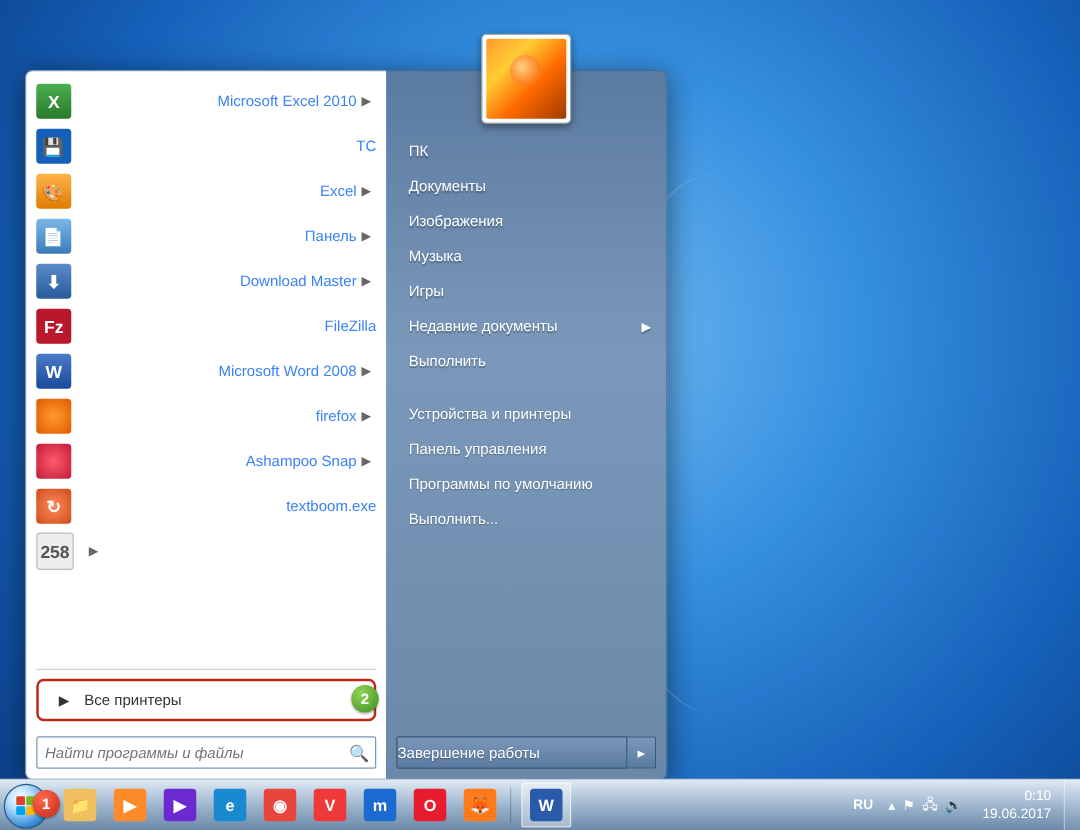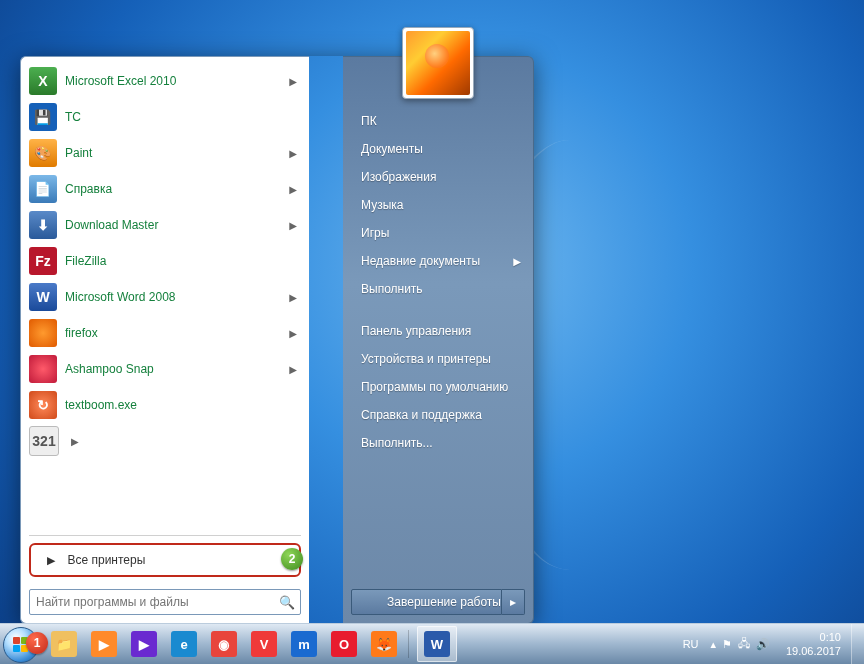--- a/index.html
+++ b/index.html
@@ -15,48 +15,48 @@
   .winflag .b{background:#00a1f1;left:0;top:8px;}
   .winflag .y{background:#ffb900;left:8px;top:8px;}
   .badge{position:absolute;width:22px;height:22px;border-radius:50%;color:#fff;font-weight:bold;font-size:12px;display:flex;align-items:center;justify-content:center;box-shadow:0 1px 2px rgba(0,0,0,.4);}
   .badge.red{background:radial-gradient(circle at 35% 30%,#ff6a4a,#c0291a);}
   .badge.green{background:radial-gradient(circle at 35% 30%,#8fd658,#3e8a1e);}
   .tb-items{display:flex;align-items:center;height:100%;gap:0;margin-left:4px;}
   .tb-btn{width:40px;height:36px;display:flex;align-items:center;justify-content:center;border-radius:2px;cursor:pointer;position:relative;}
   .tb-sep{width:1px;height:28px;background:rgba(0,0,0,.2);margin:0 4px;}
   .tb-active{background:rgba(255,255,255,.4);box-shadow:inset 0 0 0 1px rgba(255,255,255,.6);}
   .tray{margin-left:auto;display:flex;align-items:center;height:100%;color:#fff;font-size:11px;}
-  .tray .lang{padding:0 6px;}
+  .tray .lang{padding:0 6px;font-weight:bold;}
   .tray .icons{display:flex;gap:6px;align-items:center;padding:0 6px;}
   .tray .clock{text-align:right;padding:0 10px;line-height:14px;}
   .tray .show-desktop{width:12px;height:40px;border-left:1px solid rgba(255,255,255,.4);background:rgba(255,255,255,.08);}
   
   .startmenu{position:absolute;left:20px;bottom:40px;width:514px;height:568px;display:flex;border-radius:6px;overflow:visible;box-shadow:0 4px 24px rgba(0,0,0,.5);}
   .sm-left{width:288px;background:#fff;border-radius:6px 0 0 6px;display:flex;flex-direction:column;border:1px solid #7a98b8;border-right:none;}
-  .sm-right{flex:1;background:linear-gradient(to bottom,#5b7aa0 0%,#7a99ba 40%,#6c88a8 100%);border-radius:0 6px 6px 0;border:1px solid #4a6a8a;border-left:none;color:#fff;padding-top:50px;position:relative;margin-left:34px;}
+  .sm-right{flex:1;background:linear-gradient(to bottom,#5b7aa0 0%,#7a99ba 40%,#6c88a8 100%);border-radius:0 6px 6px 0;border:1px solid #4a6a8a;border-left:none;color:#fff;padding-top:50px;position:relative;}
   .avatar-frame{position:absolute;left:50%;top:-30px;transform:translateX(-50%);width:64px;height:64px;background:#fff;border:1px solid #9ab;border-radius:4px;padding:3px;box-shadow:0 2px 6px rgba(0,0,0,.4);}
   .avatar-img{width:100%;height:100%;background:linear-gradient(135deg,#ff9a2e 0%,#ffcc33 30%,#ff6a00 60%,#a03a00 100%);border-radius:2px;position:relative;overflow:hidden;}
   .avatar-img::after{content:"";position:absolute;left:30%;top:20%;width:24px;height:24px;background:radial-gradient(circle at 40% 40%,#ffd080,#ff7a1a 70%);border-radius:50%;}
   .prog-list{flex:1;overflow:hidden;padding:6px 0;}
   .prog-item{display:flex;align-items:center;height:36px;padding:0 8px;cursor:pointer;position:relative;}
   .prog-ico{width:28px;height:28px;margin-right:8px;flex-shrink:0;border-radius:3px;display:flex;align-items:center;justify-content:center;font-size:14px;font-weight:bold;color:#fff;}
-  .prog-name{flex:1;color:#15803d;font-size:12px;}
+  .prog-name{flex:1;color:#3b82f6;font-size:12px;text-align:right;}
   .prog-arrow{color:#666;font-size:10px;padding:0 4px;}
   .sm-divider{height:1px;background:#d0d0d0;margin:3px 8px;}
   .all-progs{display:flex;align-items:center;height:30px;padding:0 16px;cursor:pointer;color:#333;margin:4px 8px;border:2px solid #c0291a;border-radius:6px;position:relative;}
   .all-progs .tri{margin-right:12px;font-size:11px;}
   .search-wrap{padding:8px;}
   .search{display:flex;align-items:center;border:1px solid #7a98b8;border-radius:2px;background:#fff;height:24px;padding:0 4px;}
-  .search input{flex:1;border:none;outline:none;font-size:12px;color:#8b5cf6;background:transparent;}
+  .search input{flex:1;border:none;outline:none;font-size:12px;font-style:italic;color:#8b5cf6;background:transparent;}
   .search .mag{color:#5a7aa0;font-size:13px;}
   .r-item{padding:7px 18px;cursor:pointer;font-size:12px;text-shadow:0 1px 1px rgba(0,0,0,.3);position:relative;}
   .r-item .sub-arrow{position:absolute;right:12px;top:9px;font-size:10px;}
   .r-gap{height:14px;}
   .shutdown{position:absolute;left:8px;right:8px;bottom:8px;height:26px;display:flex;}
-  .shutdown-btn{flex:1;background:linear-gradient(to bottom,#7a99ba,#5b7aa0);border:1px solid #3a5a7a;color:#fff;font-size:12px;display:flex;align-items:center;justify-content:flex-end;border-radius:2px 0 0 2px;cursor:pointer;text-shadow:0 1px 1px rgba(0,0,0,.3);}
+  .shutdown-btn{flex:1;background:linear-gradient(to bottom,#7a99ba,#5b7aa0);border:1px solid #3a5a7a;color:#fff;font-size:12px;display:flex;align-items:center;justify-content:flex-start;border-radius:2px 0 0 2px;cursor:pointer;text-shadow:0 1px 1px rgba(0,0,0,.3);}
   .shutdown-arrow{width:22px;background:linear-gradient(to bottom,#7a99ba,#5b7aa0);border:1px solid #3a5a7a;border-left:none;color:#fff;display:flex;align-items:center;justify-content:center;border-radius:0 2px 2px 0;cursor:pointer;}
   
   .ic-excel{background:linear-gradient(#4caf50,#2a7a2a);}
   .ic-tc{background:#1560b8;}
   .ic-paint{background:linear-gradient(#ffb347,#e07b00);}
   .ic-note{background:linear-gradient(#7bb8e8,#3a7ab8);}
   .ic-dm{background:linear-gradient(#5a8ac8,#2a5a9a);}
   .ic-fz{background:#b8172c;}
   .ic-word{background:linear-gradient(#4a7ac8,#1a4a9a);}
   .ic-ff{background:radial-gradient(circle at 50% 50%,#ff9a2e,#e05a00);}
@@ -79,26 +79,26 @@
             <div class="prog-ico ic-excel">X</div>
             <div class="prog-name">Microsoft Excel 2010</div>
             <div class="prog-arrow">▶</div>
           </div>
           <div class="prog-item">
             <div class="prog-ico ic-tc">💾</div>
             <div class="prog-name">TC</div>
           </div>
           <div class="prog-item">
             <div class="prog-ico ic-paint">🎨</div>
-            <div class="prog-name">Paint</div>
+            <div class="prog-name">Excel</div>
             <div class="prog-arrow">▶</div>
           </div>
           <div class="prog-item">
             <div class="prog-ico ic-note">📄</div>
-            <div class="prog-name">Справка</div>
+            <div class="prog-name">Панель</div>
             <div class="prog-arrow">▶</div>
           </div>
           <div class="prog-item">
             <div class="prog-ico ic-dm">⬇</div>
             <div class="prog-name">Download Master</div>
             <div class="prog-arrow">▶</div>
           </div>
           <div class="prog-item">
             <div class="prog-ico ic-fz">Fz</div>
             <div class="prog-name">FileZilla</div>
@@ -116,21 +116,21 @@
           <div class="prog-item">
             <div class="prog-ico ic-as"></div>
             <div class="prog-name">Ashampoo Snap</div>
             <div class="prog-arrow">▶</div>
           </div>
           <div class="prog-item">
             <div class="prog-ico ic-tb">↻</div>
             <div class="prog-name">textboom.exe</div>
           </div>
           <div class="prog-item">
-            <div class="prog-ico ic-mpc">321</div>
+            <div class="prog-ico ic-mpc">258</div>
             <div class="prog-arrow">▶</div>
           </div>
         </div>
       <div class="sm-divider"></div>
       <div class="all-progs">
         <span class="tri">▶</span>
         <span>Все принтеры</span>
         <div class="badge green" style="right:-4px;top:3px;position:absolute;">
             <span>2</span>
           </div>
@@ -150,24 +150,23 @@
           <div class="r-item">ПК</div>
           <div class="r-item">Документы</div>
           <div class="r-item">Изображения</div>
           <div class="r-item">Музыка</div>
           <div class="r-item">Игры</div>
           <div class="r-item">Недавние документы<span class="sub-arrow">▶</span></div>
           <div class="r-item">Выполнить</div>
         </div>
       <div class="r-gap"></div>
       <div id="r-bot">
+          <div class="r-item">Устройства и принтеры</div>
           <div class="r-item">Панель управления</div>
-          <div class="r-item">Устройства и принтеры</div>
           <div class="r-item">Программы по умолчанию</div>
-          <div class="r-item">Справка и поддержка</div>
           <div class="r-item">Выполнить...</div>
         </div>
       <div class="shutdown">
         <div class="shutdown-btn">
             <span>Завершение работы</span>
           </div>
         <div class="shutdown-arrow">▸</div>
       </div>
     </div>
   </div>

